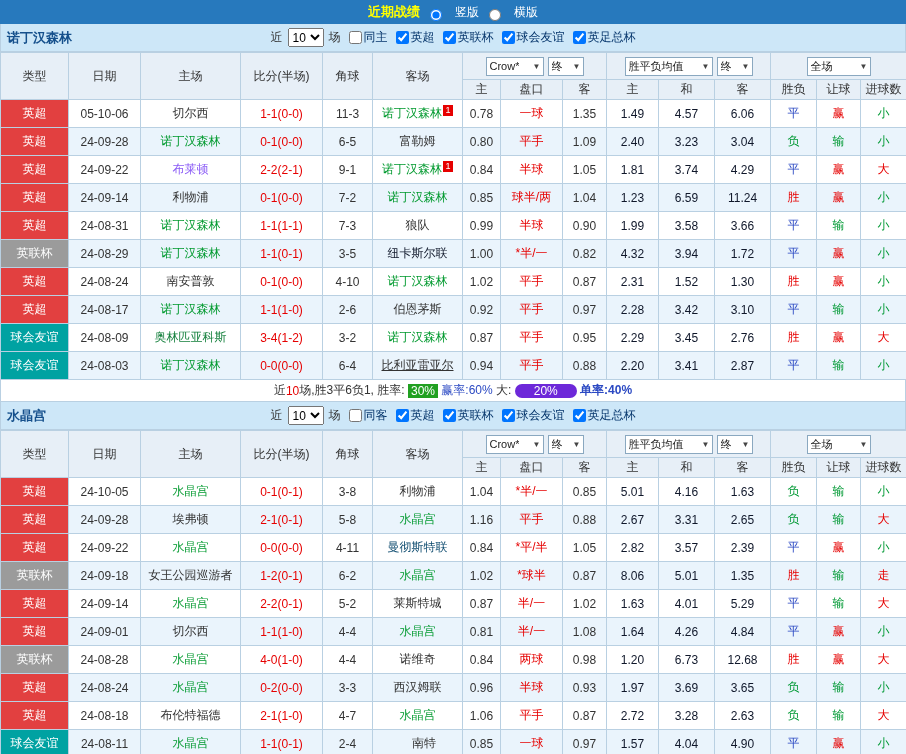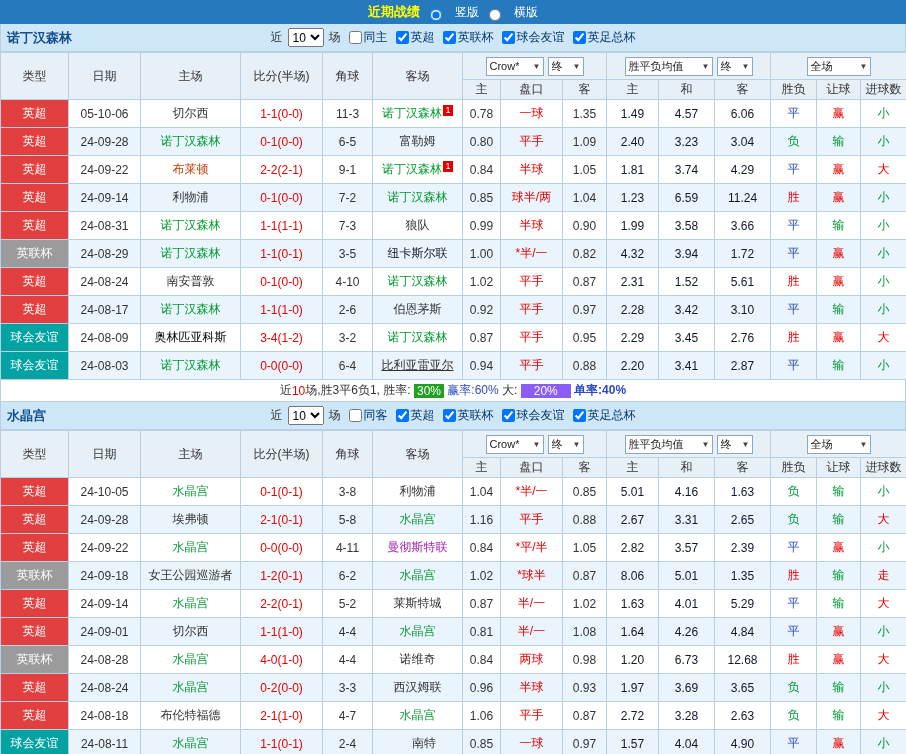--- a/index.html
+++ b/index.html
@@ -166,21 +166,21 @@
             <td class="avg">2.40</td>
             <td class="avg">3.23</td>
             <td class="avg">3.04</td>
             <td style="color: rgb(1, 153, 52);">负</td>
             <td style="color: rgb(1, 153, 52);">输</td>
             <td style="color: rgb(1, 153, 52);">小</td>
           </tr>
           <tr class="">
             <td style="background: rgb(226, 64, 64); color: rgb(255, 255, 255);">英超</td>
             <td>24-09-22</td>
-            <td class="team"><span style="color: #c2410c;">布莱顿</span></td>
+            <td class="team"><span style="color: #8b5cf6;">布莱顿</span></td>
             <td class="score">2-2(2-1)</td>
             <td>9-1</td>
             <td class="team"><span style="color: rgb(2, 154, 47);">诺丁汉森林</span><span class="redcard">1</span></td>
             <td class="odds">0.84</td>
             <td class="handicap">半球</td>
             <td class="odds">1.05</td>
             <td class="avg">1.81</td>
             <td class="avg">3.74</td>
             <td class="avg">4.29</td>
             <td style="color: rgb(43, 73, 195);">平</td>
@@ -243,21 +243,21 @@
             <td>24-08-24</td>
             <td class="team"><span style="color: rgb(51, 51, 51);">南安普敦</span></td>
             <td class="score">0-1(0-0)</td>
             <td>4-10</td>
             <td class="team"><span style="color: rgb(2, 154, 47);">诺丁汉森林</span></td>
             <td class="odds">1.02</td>
             <td class="handicap">平手</td>
             <td class="odds">0.87</td>
             <td class="avg">2.31</td>
             <td class="avg">1.52</td>
-            <td class="avg">5.61</td>
+            <td class="avg">1.30</td>
             <td style="color: rgb(230, 0, 0);">胜</td>
             <td style="color: rgb(230, 0, 0);">赢</td>
             <td style="color: rgb(1, 153, 52);">小</td>
           </tr>
           <tr class="alt">
             <td style="background: rgb(226, 64, 64); color: rgb(255, 255, 255);">英超</td>
             <td>24-08-17</td>
             <td class="team"><span style="color: rgb(2, 154, 47);">诺丁汉森林</span></td>
             <td class="score">1-1(1-0)</td>
             <td>2-6</td>
@@ -268,21 +268,21 @@
             <td class="avg">2.28</td>
             <td class="avg">3.42</td>
             <td class="avg">3.10</td>
             <td style="color: rgb(43, 73, 195);">平</td>
             <td style="color: rgb(1, 153, 52);">输</td>
             <td style="color: rgb(1, 153, 52);">小</td>
           </tr>
           <tr class="">
             <td style="background: rgb(0, 162, 162); color: rgb(255, 255, 255);">球会友谊</td>
             <td>24-08-09</td>
-            <td class="team"><span style="color: #000000;">奥林匹亚科斯</span></td>
+            <td class="team"><span style="color: #15803d;">奥林匹亚科斯</span></td>
             <td class="score">3-4(1-2)</td>
             <td>3-2</td>
             <td class="team"><span style="color: rgb(2, 154, 47);">诺丁汉森林</span></td>
             <td class="odds">0.87</td>
             <td class="handicap">平手</td>
             <td class="odds">0.95</td>
             <td class="avg">2.29</td>
             <td class="avg">3.45</td>
             <td class="avg">2.76</td>
             <td style="color: rgb(230, 0, 0);">胜</td>
@@ -308,21 +308,21 @@
           </tr>
         </tbody>
       </table>
       <div class="summary">
         <span style="color: rgb(51, 51, 51);">近</span>
         <span style="color: rgb(230, 0, 0);">10</span>
         <span style="color: rgb(51, 51, 51);">场,胜3平6负1, 胜率: </span>
         <span style="color: rgb(255, 255, 255); background: rgb(33, 160, 33); padding: 0px 3px;">30%</span>
         <span style="color: rgb(43, 73, 195);"> 赢率:60% </span>
         <span style="color: rgb(51, 51, 51);">大: </span>
-        <span style="color: rgb(255, 255, 255); background: #8b5cf6; padding: 0px 13px;">20%</span>
+        <span style="color: rgb(255, 255, 255); background: #6d28d9; padding: 0px 19px; border-radius: 7px;">20%</span>
         <span style="color: rgb(43, 73, 195); font-weight: bold;"> 单率:40%</span>
       </div>
     </div>
     <div class="section">
       <div class="filter-bar">
         <span class="team-title">水晶宫</span>
         <span class="fgroup">
           <span>近</span>
           <select class="nsel"><option>10</option></select>
           <span>场</span>
@@ -439,21 +439,21 @@
             <td style="color: rgb(1, 153, 52);">负</td>
             <td style="color: rgb(1, 153, 52);">输</td>
             <td style="color: rgb(230, 0, 0);">大</td>
           </tr>
           <tr class="">
             <td style="background: rgb(226, 64, 64); color: rgb(255, 255, 255);">英超</td>
             <td>24-09-22</td>
             <td class="team"><span style="color: rgb(2, 154, 47);">水晶宫</span></td>
             <td class="score">0-0(0-0)</td>
             <td>4-11</td>
-            <td class="team"><span style="color: #a21caf;">曼彻斯特联</span></td>
+            <td class="team"><span style="color: #0c4a6e;">曼彻斯特联</span></td>
             <td class="odds">0.84</td>
             <td class="handicap">*平/半</td>
             <td class="odds">1.05</td>
             <td class="avg">2.82</td>
             <td class="avg">3.57</td>
             <td class="avg">2.39</td>
             <td style="color: rgb(43, 73, 195);">平</td>
             <td style="color: rgb(230, 0, 0);">赢</td>
             <td style="color: rgb(1, 153, 52);">小</td>
           </tr>

